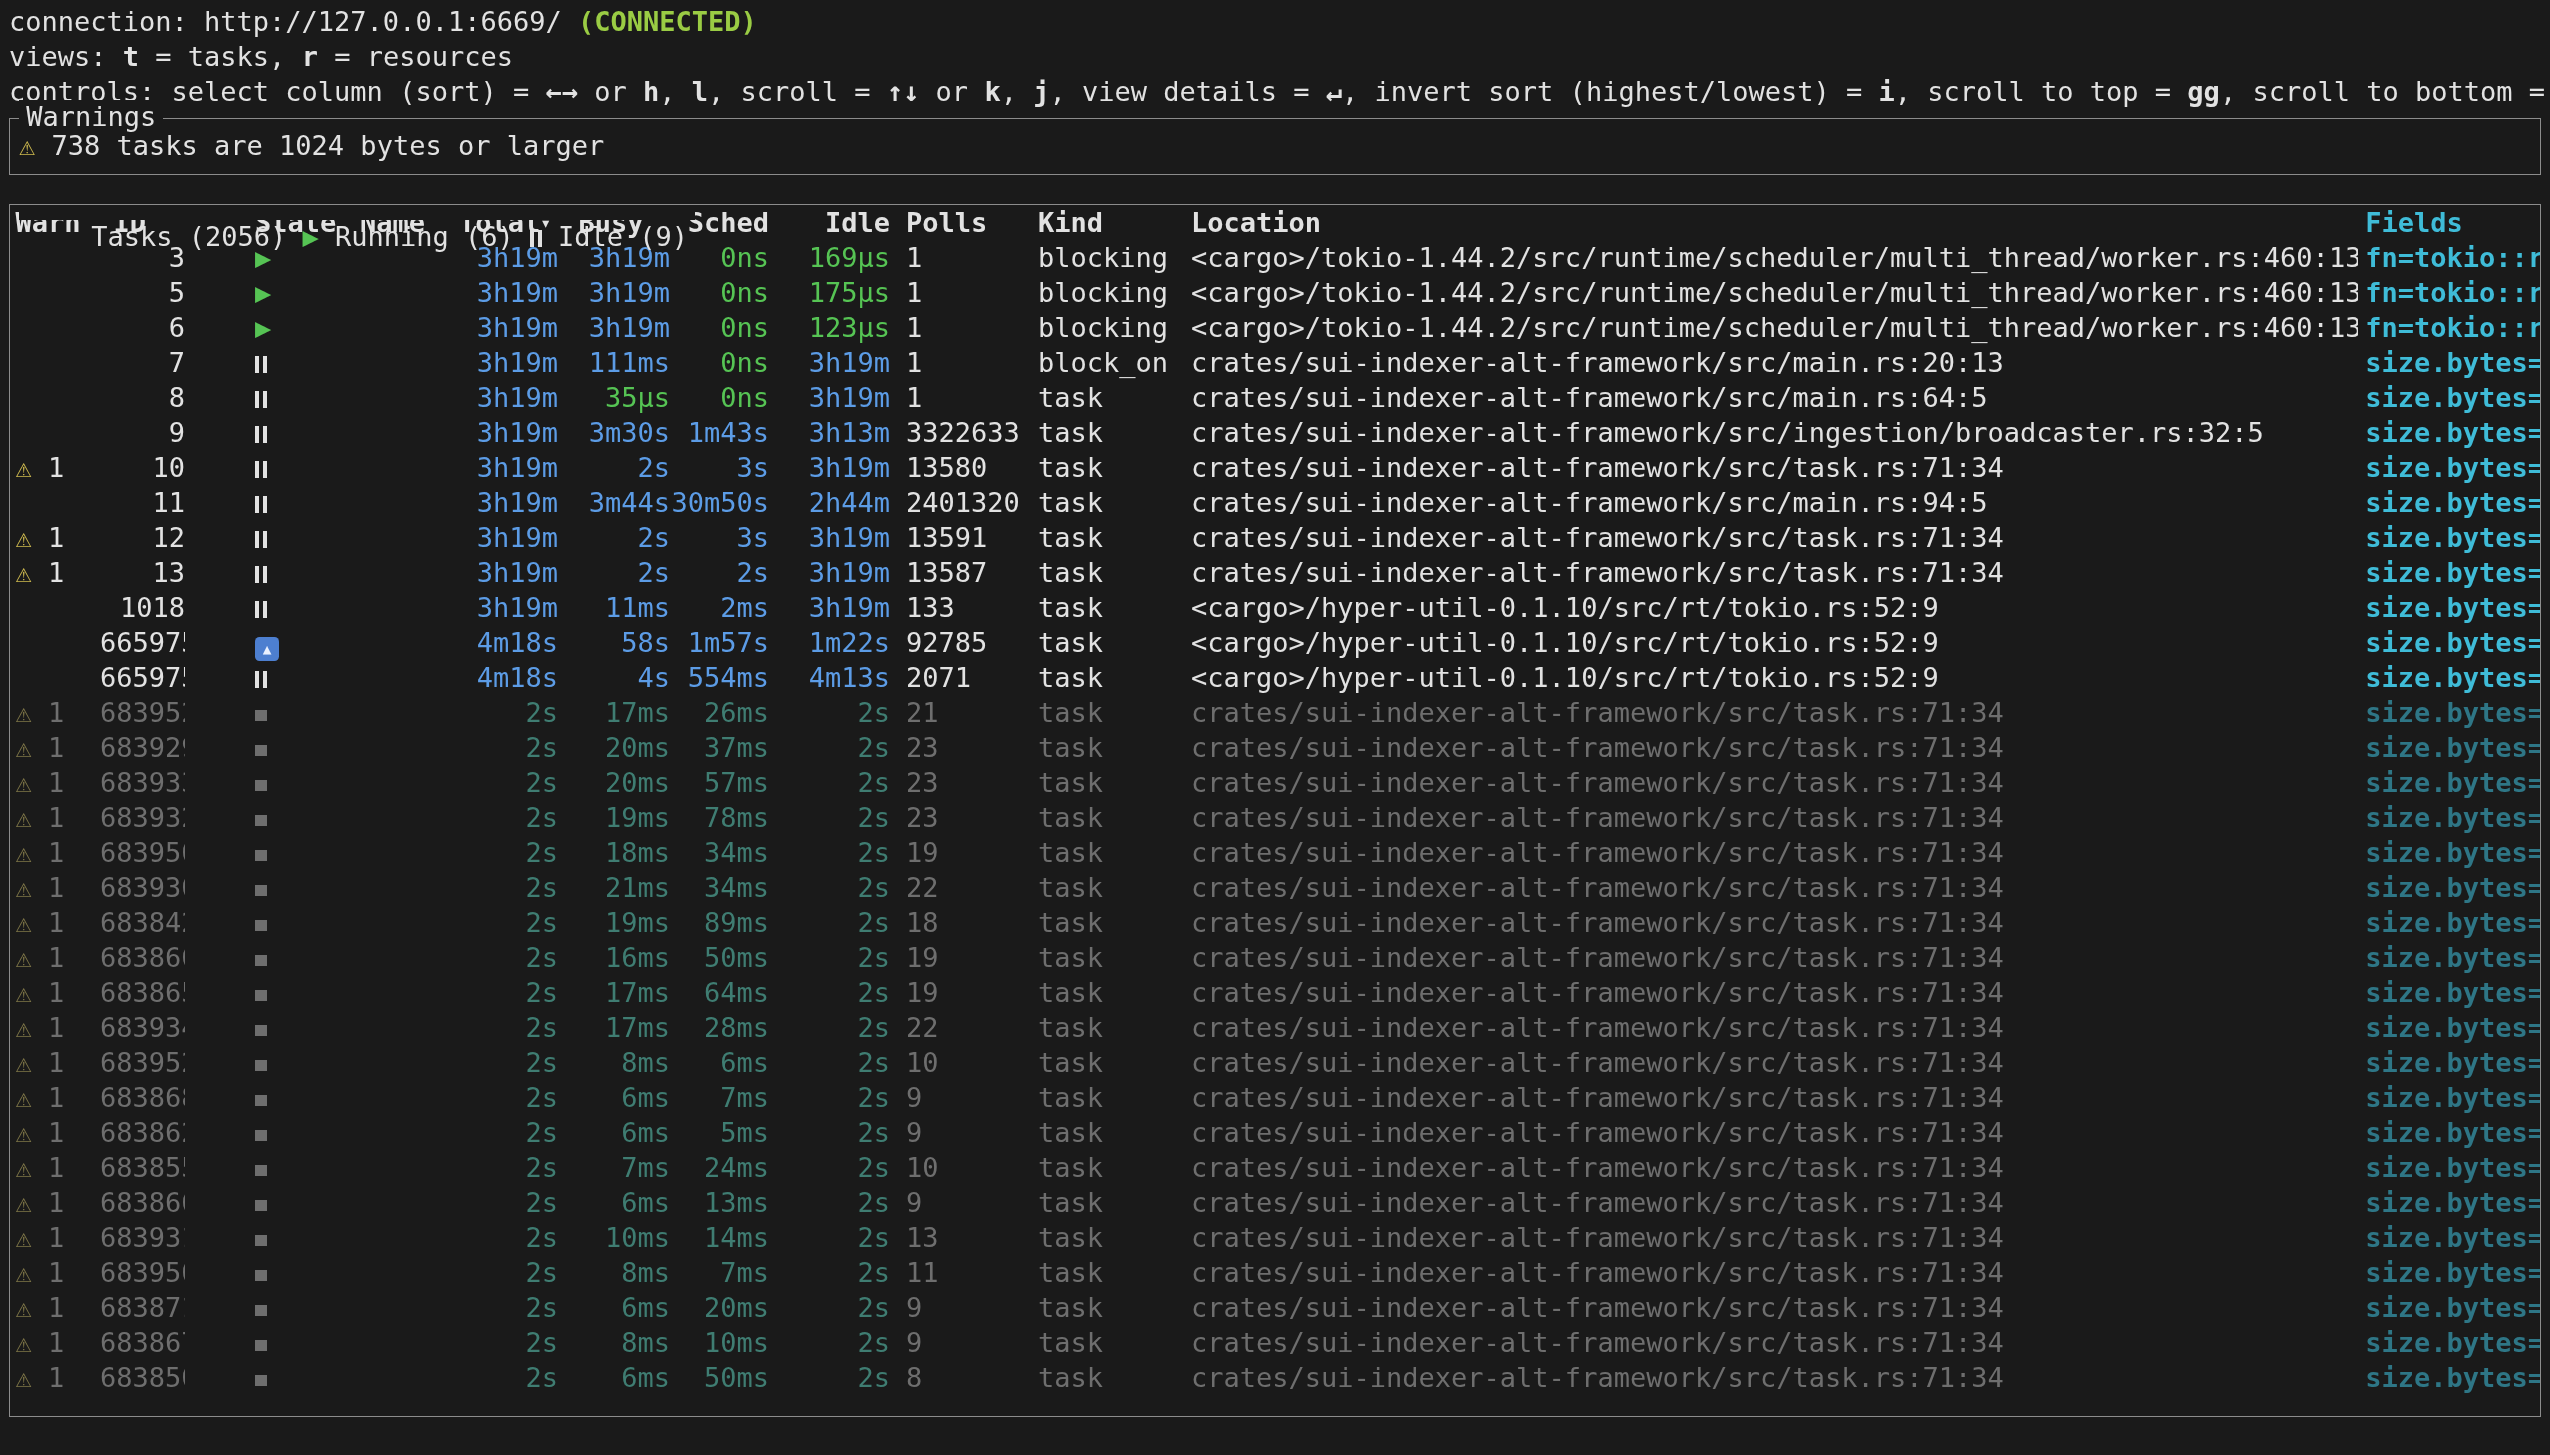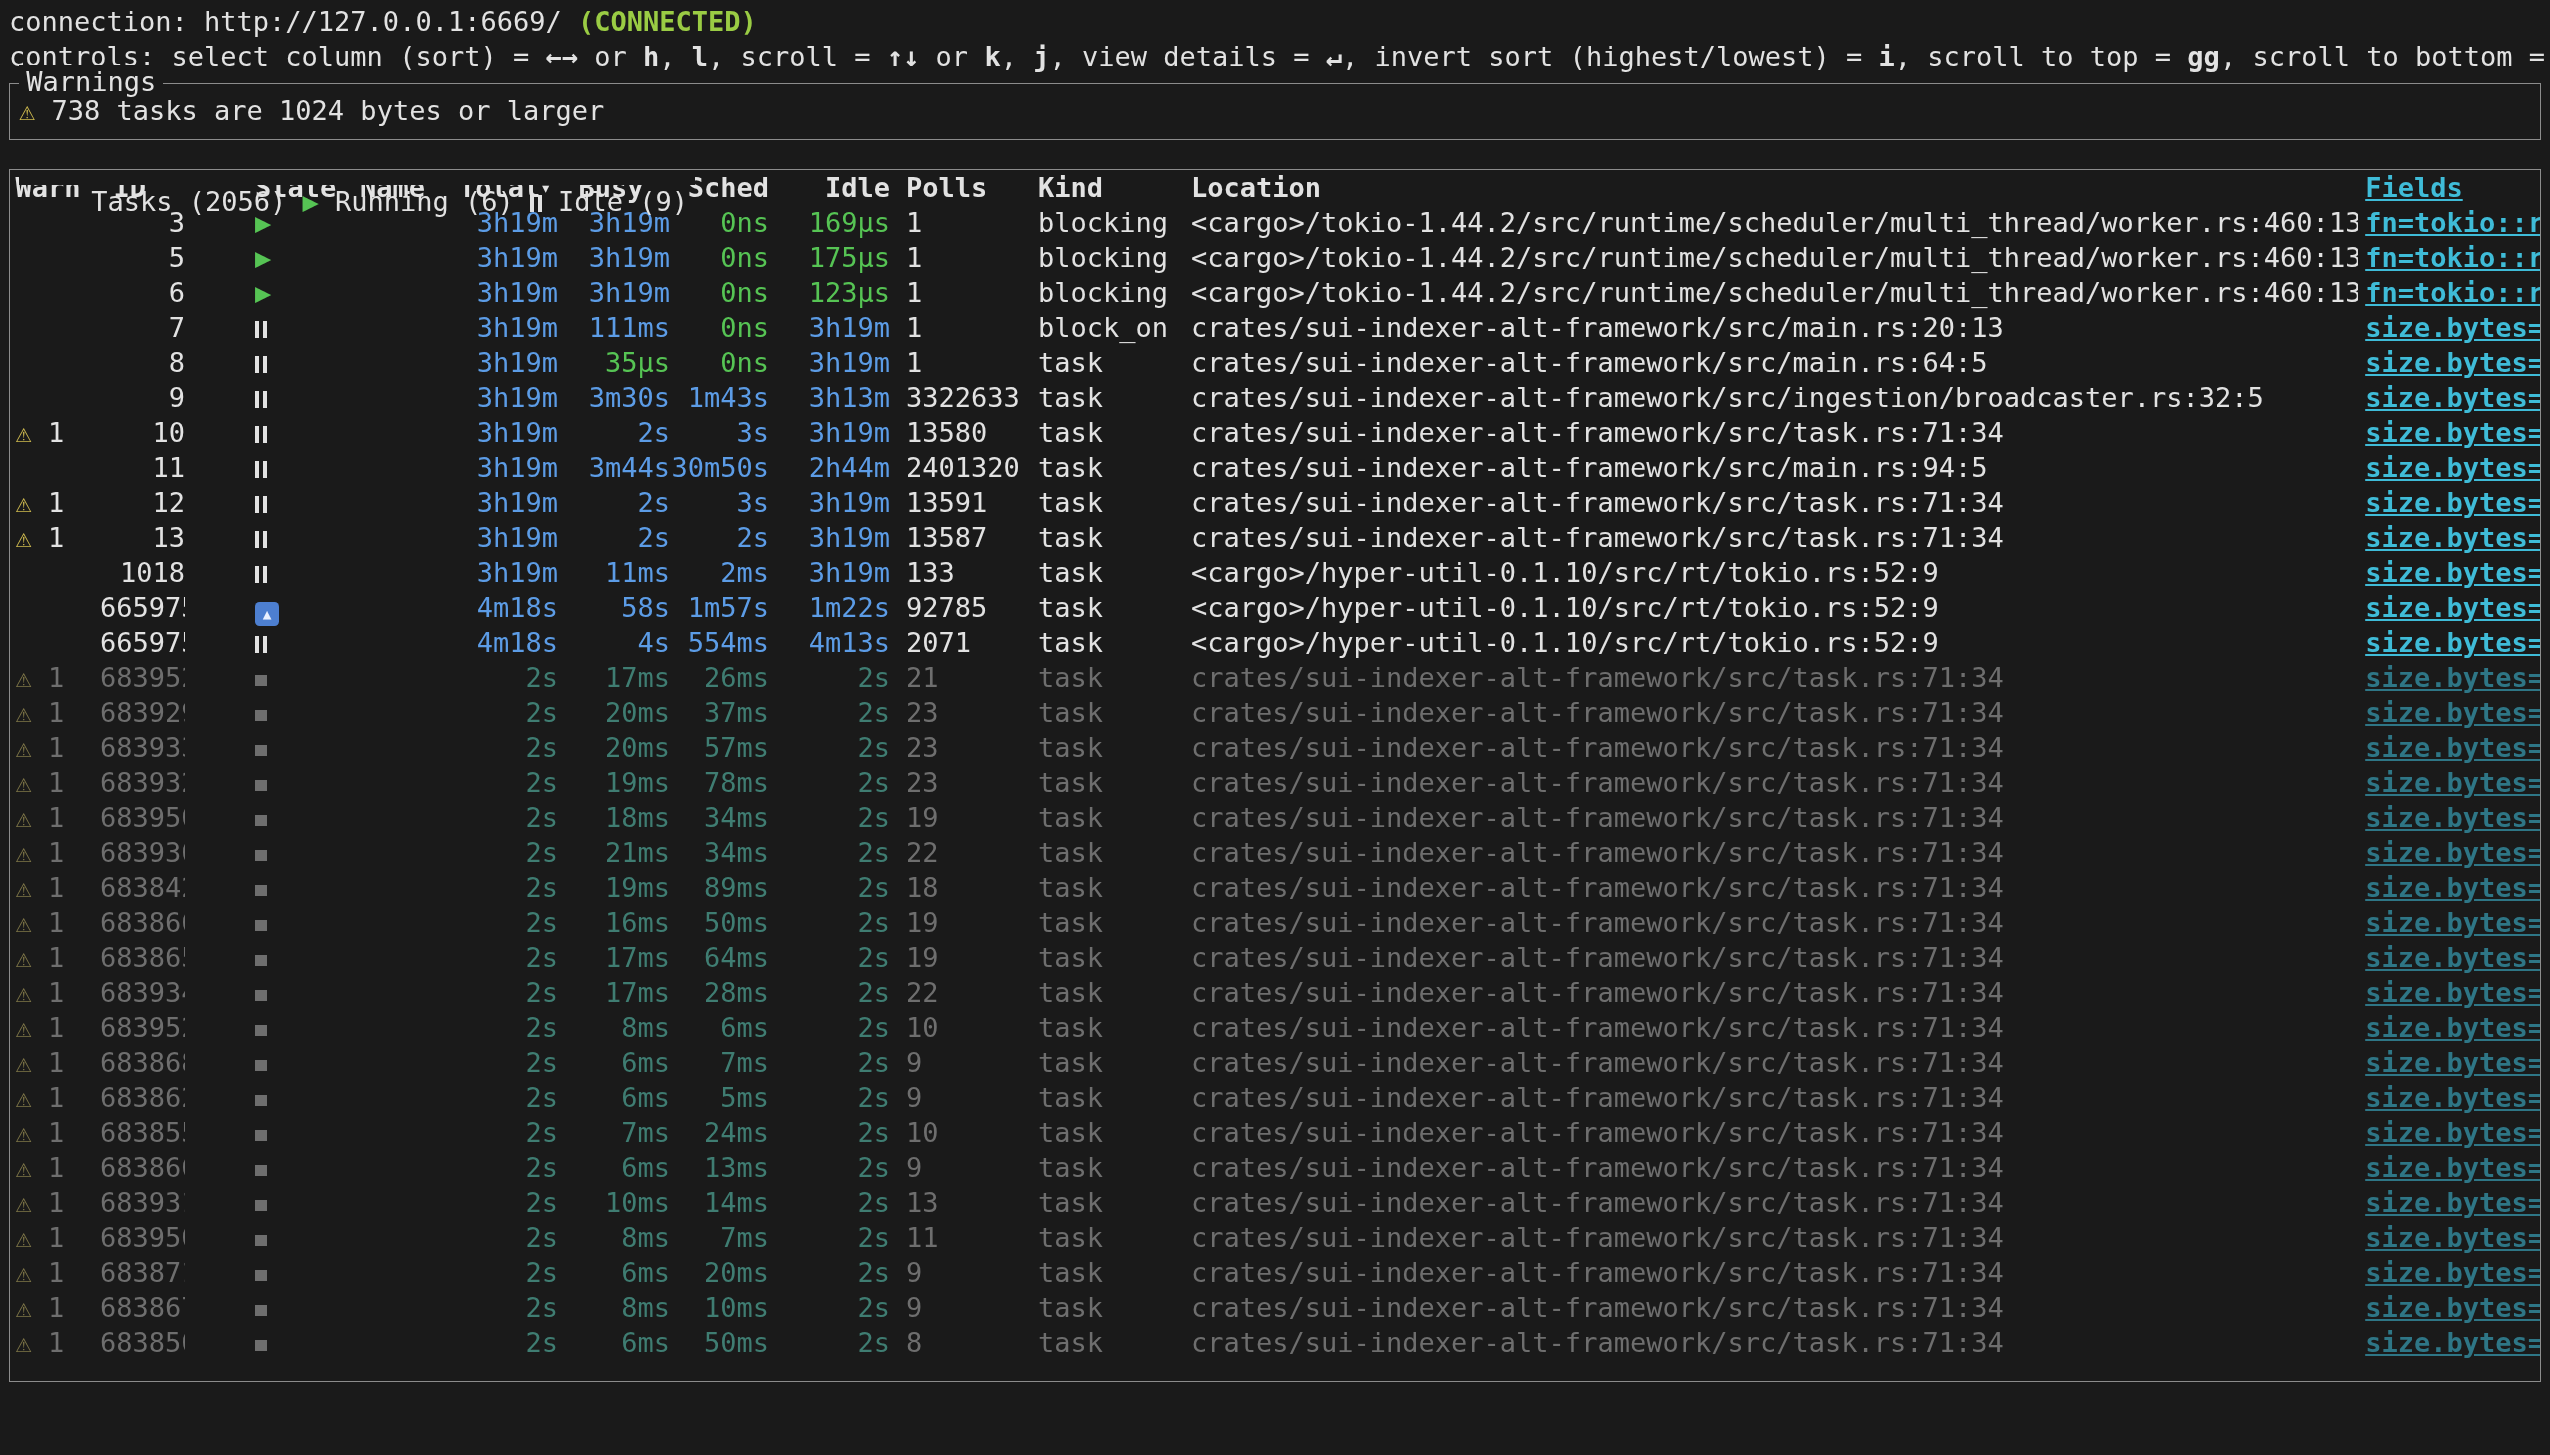--- a/index.html
+++ b/index.html
@@ -36,21 +36,21 @@
   .hrow .c-sched { padding-left:16px; text-align:right; }
   .hrow .c-idle { padding-left:30px; text-align:right; }
   .sort { font-size:18px; vertical-align:2.7px; }
 
   .c-warn { padding-left:5.4px; }
   .c-id { text-align:right; }
   .c-state { padding-left:70px; }
   .c-total,.c-busy,.c-sched,.c-idle { text-align:right; }
   .c-polls { padding-left:16px; }
   .c-kind { padding-left:9px; }
-  .c-fields { padding-left:7.2px; color:var(--cyan,#3fbcd8); font-weight:bold; white-space:nowrap;text-decoration:underline; }
+  .c-fields { padding-left:7.2px; color:var(--cyan,#3fbcd8); font-weight:bold; white-space:nowrap; }
 
   .dur-b { color:var(--blue,#5c9ce6); }
   .dur-g { color:var(--green,#56c454); }
   .warn-i { color:var(--yellow,#ccb84e); }
   .run-i { color:var(--green,#56c454); }
 
   .pause-i {
     display:inline-block; width:11.7px; height:17px;
     border-left:4px solid currentColor; border-right:4px solid currentColor;
     vertical-align:-0.9px;
@@ -67,20 +67,21 @@
   .row.dim .c-fields { color:var(--dim-cyan,#2e7686); }
   .row.dim .warn-i { color:var(--dim-yellow,#7d7547); }
   .row.dim .warn-n { color:var(--dim,#6e6e6e); }
   .row.dim .stop-i { color:var(--dim,#6e6e6e); }
 </style>
 </head>
 <body>
 
 <div id="help">
     <div class="hline"><span>connection: http://127.0.0.1:6669/ </span><span class="b" style="color: rgb(154, 204, 68);">(CONNECTED)</span></div>
+    <div class="hline"><span>views: </span><span class="b">t</span><span> = tasks, </span><span class="b">r</span><span> = resources</span></div>
     <div class="hline"><span>controls: select column (sort) = </span><span class="b">←→</span><span> or </span><span class="b">h</span><span>, </span><span class="b">l</span><span>, scroll = </span><span class="b">↑↓</span><span> or </span><span class="b">k</span><span>, </span><span class="b">j</span><span>, view details = </span><span class="b">↵</span><span>, invert sort (highest/lowest) = </span><span class="b">i</span><span>, scroll to top = </span><span class="b">gg</span><span>, scroll to bottom = </span></div>
   </div>
 
 <div id="warnings" class="panel">
   <div class="panel-title">Warnings</div>
   <div class="content" id="warning-items">
       <div class="warn-item"><span class="warn-i">⚠</span><span> 738 tasks are 1024 bytes or larger</span></div>
     </div>
 </div>
 

